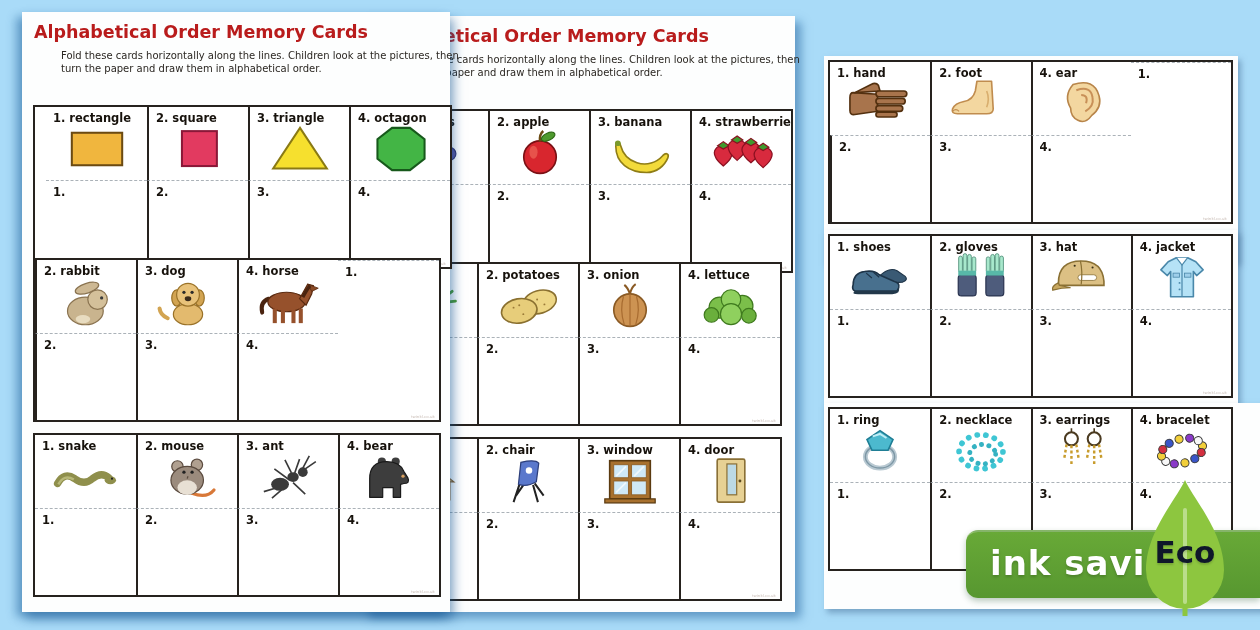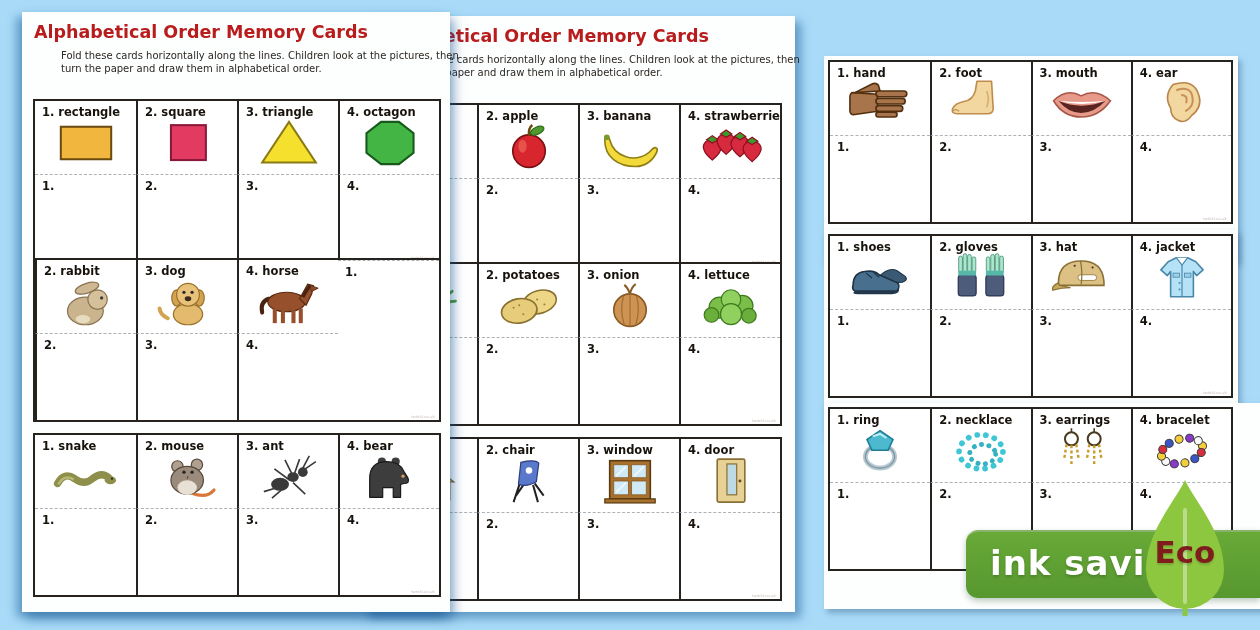--- a/index.html
+++ b/index.html
@@ -8,40 +8,40 @@
   .page{position:absolute;background:#fdfefe;}
   #page1{left:22px;top:12px;width:428px;height:600px;z-index:2;
          box-shadow:-6px 5px 9px rgba(25,90,150,.45), 4px 7px 10px rgba(25,90,150,.5);}
   #page2{left:363px;top:16px;width:432px;height:596px;z-index:1;
          box-shadow:6px 6px 9px rgba(25,90,150,.5);}
   .ptitle{position:absolute;left:12px;top:10px;font-size:17.5px;font-weight:bold;color:#b91c1c;white-space:nowrap;}
   .pinstr{position:absolute;left:20px;top:37px;width:406px;font-size:10px;line-height:1.32;color:#2b2722;margin-left:19px;}
   .wtable{position:absolute;display:grid;grid-template-columns:repeat(4,1fr);
           grid-template-rows:73px 87px;border:2.5px solid #26221e;background:#fff;}
   .page .wtable{left:11px;width:404px;}
-  .t1{top:87px;} .t2{top:246px;} .t3{top:421px;}
+  .t1{top:93px;padding-left:11px;} .t2{top:246px;} .t3{top:421px;}
   .cell{position:relative;border-left:2px solid #26221e;overflow:hidden;}
   .cell.c0{border-left:none;}
   .cell.ans{border-top:1.5px dashed #abb2b8;}
   .lbl{position:absolute;top:4px;left:7px;font-weight:bold;font-size:11.5px;color:#17120c;white-space:nowrap;z-index:2;}
   .art{position:absolute;left:1px;right:1px;top:12px;bottom:2px;display:flex;align-items:center;justify-content:center;}
   .art svg{height:52px;width:96px;}
   .wm{position:absolute;right:4px;bottom:1px;font-size:8px;color:#c9bdb6;transform:scale(.5);transform-origin:right bottom;}
   .strip{position:absolute;left:824px;width:414px;height:206px;background:#fdfefe;z-index:2;
          box-shadow:3px 4px 6px rgba(70,110,150,.5);}
   #strip1{top:56px;} #strip2{top:230px;} #strip3{top:403px;padding-left:40px;}
   .strip .wtable{left:4px;top:4px;width:401px;}
   #ink-banner{position:absolute;left:966px;top:530px;width:294px;height:66px;z-index:5;
               background:linear-gradient(#68a937,#579730);border-radius:12px 0 0 12px;
               border-top:2px solid rgba(255,255,255,.28);box-shadow:0 3px 6px rgba(30,80,40,.3);}
   #ink-label{position:absolute;left:24px;top:0;height:62px;line-height:62px;font-size:34px;font-weight:bold;
              color:#fff;letter-spacing:1px;text-shadow:0 2px 3px rgba(0,0,0,.18);white-space:nowrap;}
   #leaf{position:absolute;left:1142px;top:476px;width:86px;height:142px;z-index:6;}
   #eco-label{position:absolute;left:1146px;top:534px;width:78px;text-align:center;font-size:31px;font-weight:bold;
-             color:#7f1d1d;z-index:7;text-shadow:0 2px 2px rgba(0,0,0,.15);}
+             color:#0f172a;z-index:7;text-shadow:0 2px 2px rgba(0,0,0,.15);}
 </style>
 </head>
 <body>
 
 <div id="stage">
 
   <div class="page" id="page2">
     <div class="ptitle">Alphabetical Order Memory Cards</div>
     <div class="pinstr">Fold these cards horizontally along the lines. Children look at the pictures, then turn the paper and draw them in alphabetical order.</div>
     <div class="wtable t1">
@@ -445,30 +445,20 @@
             </svg>
           </div>
         </div>
         <div class="cell pic c1">
           <div class="lbl">2. foot</div>
           <div class="art">
             <svg viewBox="0 0 90 64" preserveAspectRatio="xMidYMid meet">
               <path d="M40,4 L58,4 L60,38 Q60,44 52,44 L16,44 Q8,44 10,38 Q13,31 24,29 Q35,27 38,16 Z" fill="#f3d7a0" stroke="#c08c4e" stroke-width="2" stroke-linejoin="round"></path>
               <path d="M10,41 Q14,37 18,41" stroke="#c08c4e" stroke-width="1.5" fill="none"></path>
               <path d="M52,16 Q56,26 52,36" stroke="#d8ae6e" stroke-width="2" fill="none"></path>
-            </svg>
-          </div>
-        </div>
-        <div class="cell pic c2">
-          <div class="lbl">3. mouth</div>
-          <div class="art">
-            <svg viewBox="0 0 90 64" preserveAspectRatio="xMidYMid meet">
-              <path d="M10,28 Q26,12 44,22 Q62,12 80,28 Q66,48 44,48 Q22,48 10,28 Z" fill="#e89a8a" stroke="#a85648" stroke-width="2"></path>
-              <path d="M16,28 Q44,40 74,28 Q60,43 44,43 Q28,43 16,28 Z" fill="#5a2420"></path>
-              <path d="M16,28 Q44,36 74,28 Q44,31 16,28 Z" fill="#fff"></path>
             </svg>
           </div>
         </div>
         <div class="cell pic c3">
           <div class="lbl">4. ear</div>
           <div class="art">
             <svg viewBox="0 0 90 64" preserveAspectRatio="xMidYMid meet">
               <path d="M34,8 Q60,0 66,22 Q70,36 57,46 Q49,57 40,52 Q31,48 31,37 Q22,22 34,8 Z" fill="#f3d7a0" stroke="#b8854a" stroke-width="2"></path>
               <path d="M38,15 Q56,9 58,24 Q60,35 49,41 M44,21 Q53,21 50,31" stroke="#c89058" stroke-width="2.5" fill="none"></path>
             </svg>

